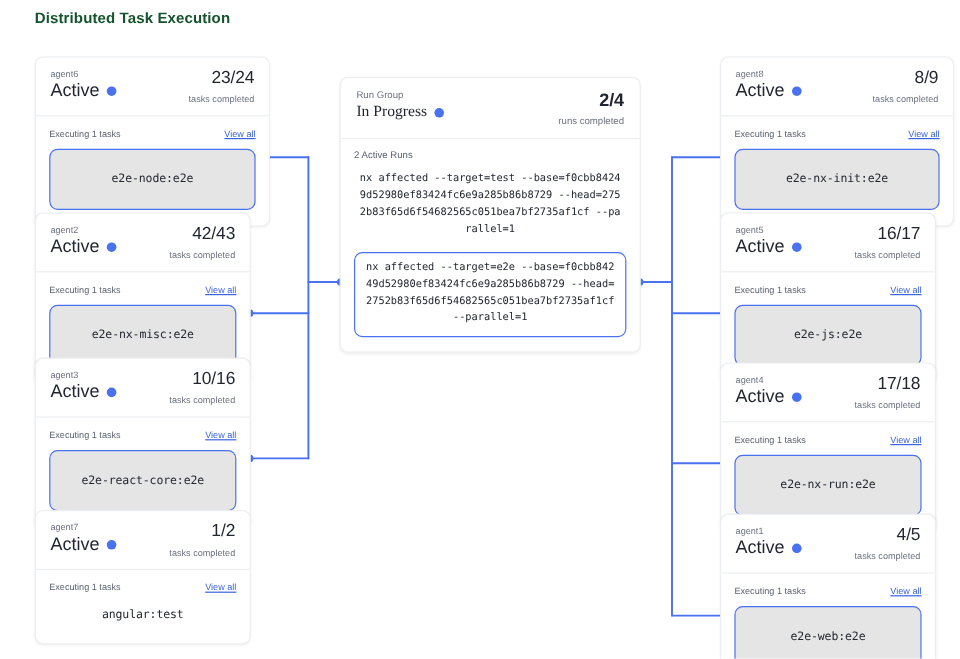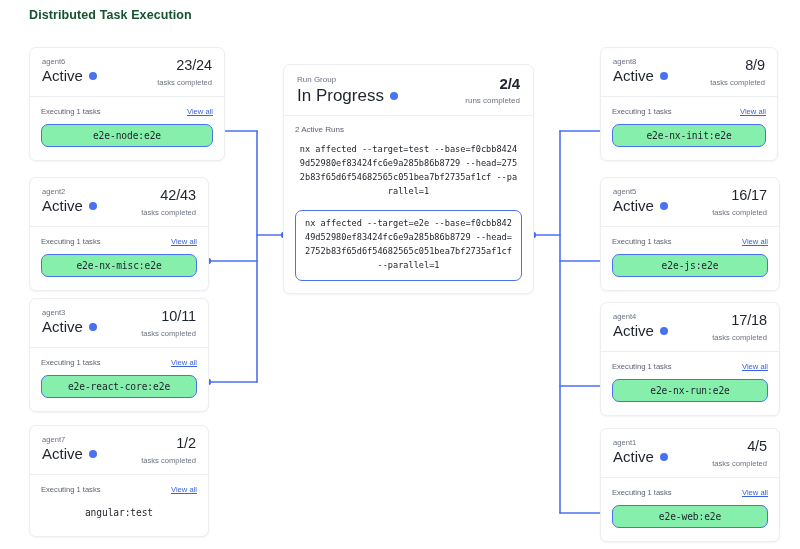--- a/index.html
+++ b/index.html
@@ -110,26 +110,26 @@
   }
   .view-all {
     font-size: 7.6px;
     color: #3b63e0;
     text-decoration: underline;
     cursor: pointer;
   }
   .task-pill {
     border: 1.3px solid #4a71ef;
     border-radius: 7px;
-    padding: 5px 6px;
+    padding: 19px 6px;
     text-align: center;
     font-family: "DejaVu Sans Mono", monospace;
     font-size: 9.6px;
     color: #21262f;
-    background: #86efac;
+    background: #e5e5e5;
     letter-spacing: -0.1px;
   }
   .task-plain {
     border: none;
     padding: 5px 6px;
     text-align: center;
     font-family: "DejaVu Sans Mono", monospace;
     font-size: 9.6px;
     color: #21262f;
     letter-spacing: -0.1px;
@@ -137,21 +137,21 @@
 
   
   #run-group {
     position: absolute;
     left: 283px;
     top: 64px;
     width: 251px;
   }
   #run-group .card-head { padding: 10px 13px 10px 13px; }
   #run-group .agent-name { font-size: 8px; }
-  #run-group .status-text { font-size: 17px; }
+  #run-group .status-text { font-size: 13px; font-family: Liberation Serif, serif; }
   #run-group .count { font-size: 15px; font-weight: bold; }
   #run-group .count-label { font-size: 8px; padding-left: 17px; }
   #run-group .card-body { padding: 9px 11px 12px 11px; }
   .active-runs-label {
     font-size: 8px;
     color: #5b6271;
     margin-bottom: 8px;
   }
   .cmd {
     font-family: "DejaVu Sans Mono", monospace;
@@ -259,21 +259,21 @@
   <div class="card" id="left-2" style="left:29px; top:298px; width:180px;">
     <div class="card-head">
       <div class="head-left">
         <div class="agent-name">agent3</div>
         <div class="status-row">
           <span class="status-text">Active</span>
           <span class="dot"></span>
         </div>
       </div>
       <div class="head-right">
-        <div class="count">10/11</div>
+        <div class="count">10/16</div>
         <div class="count-label">tasks completed</div>
       </div>
     </div>
     <div class="card-body">
       <div class="body-top">
         <span class="executing">Executing 1 tasks</span>
         <span class="view-all">View all</span>
       </div>
       <div class="task-pill">e2e-react-core:e2e</div>
     </div>
@@ -316,21 +316,21 @@
         <div class="count-label">runs completed</div>
       </div>
     </div>
     <div class="card-body">
       <div class="active-runs-label">2 Active Runs</div>
       <div class="cmd">nx affected --target=test --base=f0cbb84249d52980ef83424fc6e9a285b86b8729 --head=2752b83f65d6f54682565c051bea7bf2735af1cf --parallel=1</div>
       <div class="cmd boxed">nx affected --target=e2e --base=f0cbb84249d52980ef83424fc6e9a285b86b8729 --head=2752b83f65d6f54682565c051bea7bf2735af1cf --parallel=1</div>
     </div>
   </div>
 
-  <div class="card" id="right-0" style="left:600px; top:47px; width:178px;">
+  <div class="card" id="right-0" style="left:600px; top:47px; width:195px;">
     <div class="card-head">
       <div class="head-left">
         <div class="agent-name">agent8</div>
         <div class="status-row">
           <span class="status-text">Active</span>
           <span class="dot"></span>
         </div>
       </div>
       <div class="head-right">
         <div class="count">8/9</div>

